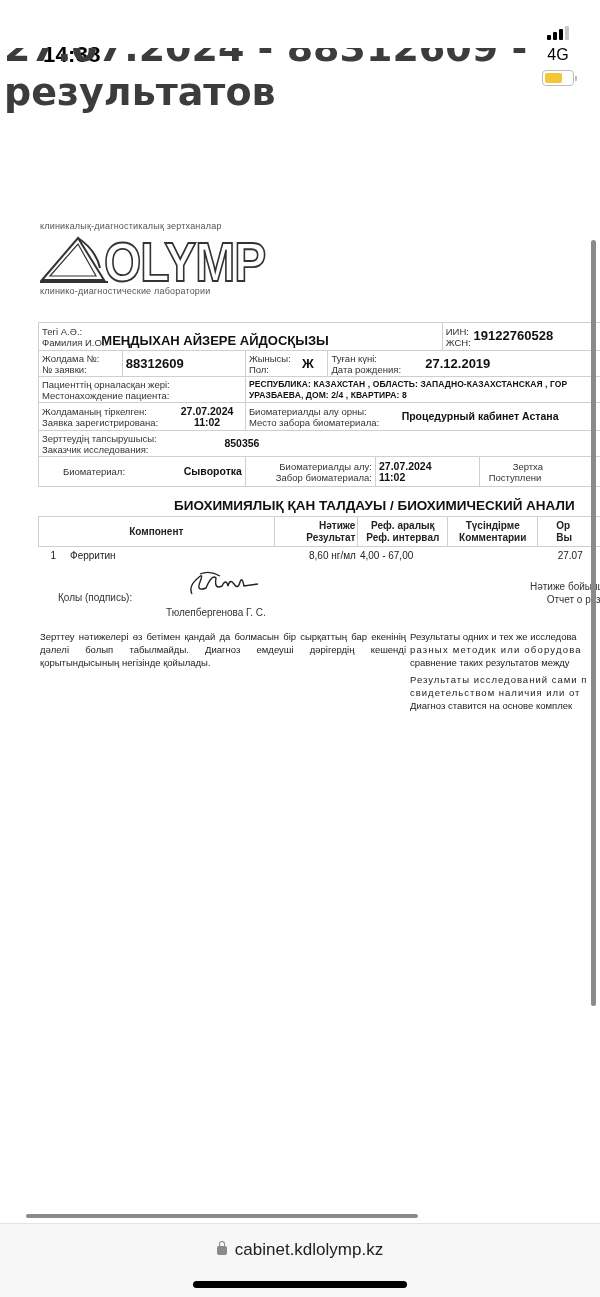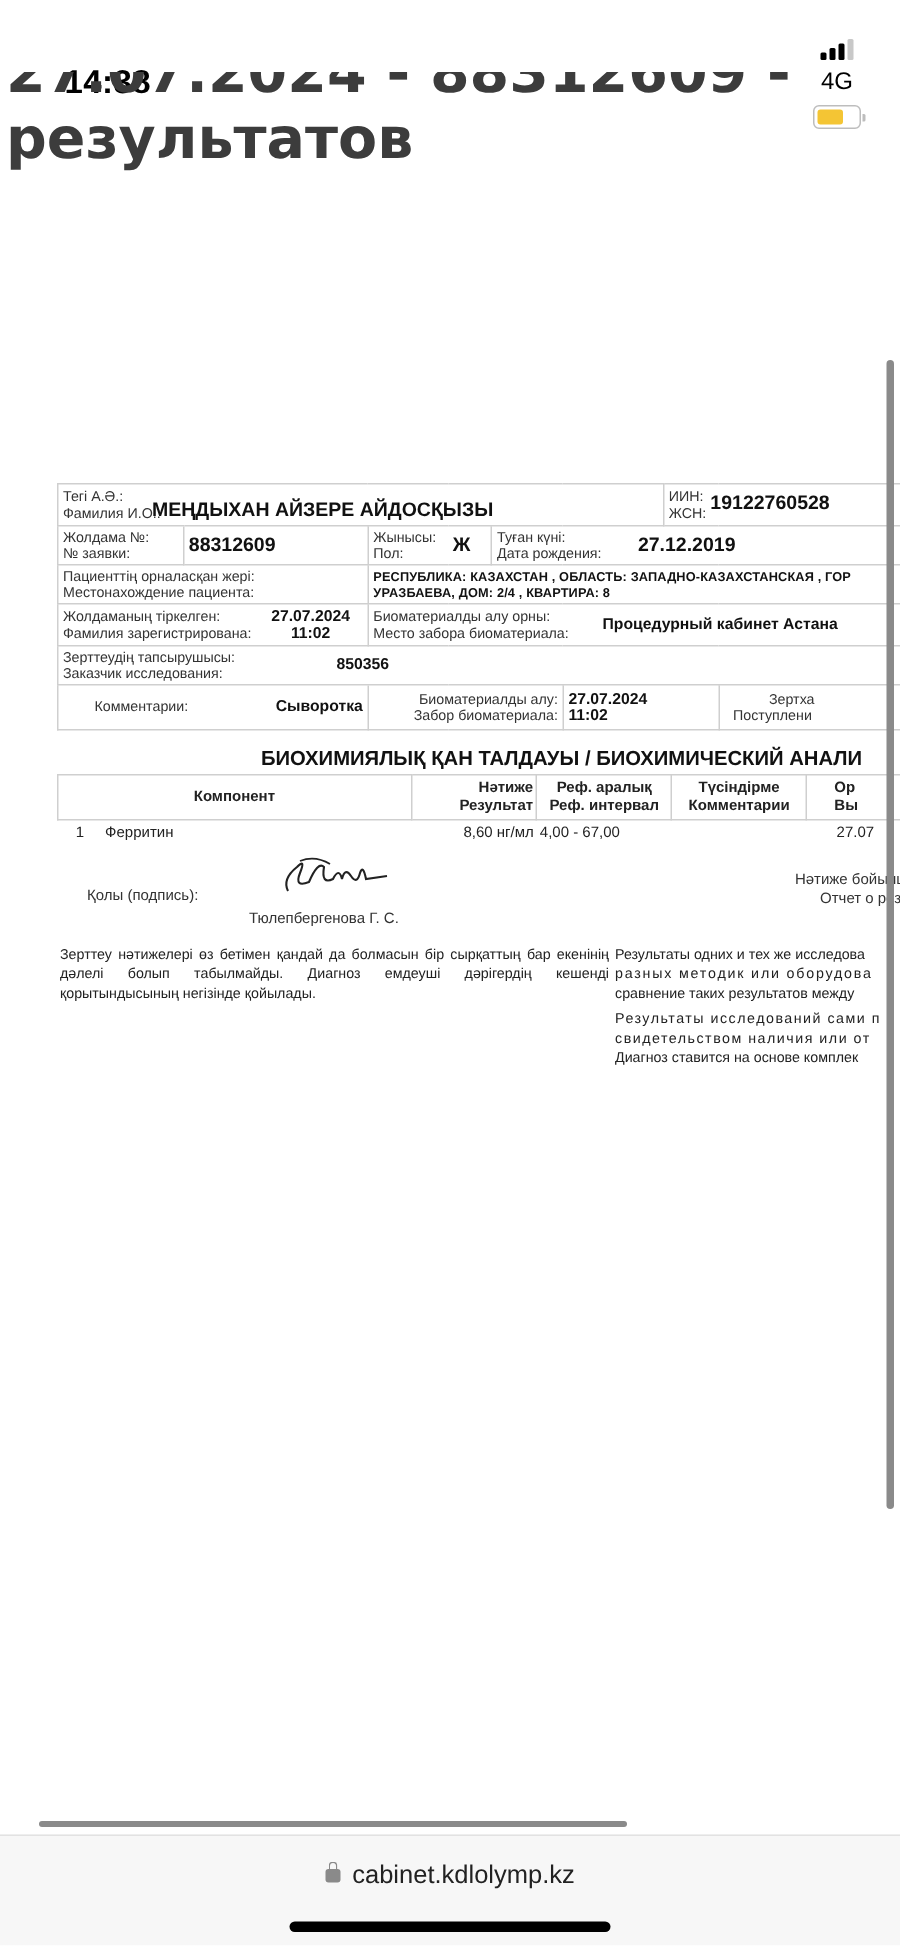--- a/index.html
+++ b/index.html
@@ -86,20 +86,31 @@
       </div>
   </div>
 </div>
 
 <div class="page-title">
   <div class="line1"><span>27.07.2024 - 88312609 -</span></div>
   <div>результатов</div>
 </div>
 
 <div class="doc">
+  <div class="logo">
+    <div class="top-text">клиникалық-диагностикалық зертханалар</div>
+    <svg width="70" height="52" viewBox="0 0 70 52">
+      <path d="M4 48 L40 6 L66 48 Z" fill="none" stroke="#333" stroke-width="2"></path>
+      <path d="M12 44 L40 12 L58 44 Z" fill="none" stroke="#333" stroke-width="1.2"></path>
+      <path d="M40 6 Q58 18 62 36" fill="none" stroke="#333" stroke-width="2"></path>
+      <path d="M2 50 L70 50" stroke="#333" stroke-width="2"></path>
+    </svg>
+    <div class="brand">OLYMP</div>
+    <div class="bottom-text">клинико-диагностические лаборатории</div>
+  </div>
 
   <table class="info">
     <colgroup>
       <col style="width:75px">
         <col style="width:110px">
         <col style="width:54px">
         <col style="width:30px">
         <col style="width:50px">
         <col style="width:70px">
         <col style="width:40px">
@@ -139,38 +150,38 @@
             <div class="lbl">Пациенттің орналасқан жері:</div>
             <div class="lbl">Местонахождение пациента:</div>
           </td>
       <td colspan="6" style="white-space:nowrap">
             <div class="addr">РЕСПУБЛИКА: КАЗАХСТАН , ОБЛАСТЬ: ЗАПАДНО-КАЗАХСТАНСКАЯ , ГОР</div>
             <div class="addr">УРАЗБАЕВА, ДОМ: 2/4 ,  КВАРТИРА: 8</div>
           </td>
     </tr>
     <tr style="height:28px">
       <td colspan="2" style="white-space:nowrap">
-        <span style="display:inline-block;vertical-align:middle;width:136px"><div class="lbl">Жолдаманың тіркелген:</div><div class="lbl">Фамилия зарегистрирована:</div></span>
+        <span style="display:inline-block;vertical-align:middle;width:136px"><div class="lbl">Жолдаманың тіркелген:</div><div class="lbl">Заявка зарегистрирована:</div></span>
         <span style="display:inline-block;vertical-align:middle;text-align:center"><div class="mid">27.07.2024</div><div class="mid">11:02</div></span>
       </td>
       <td colspan="6" style="white-space:nowrap">
         <span style="display:inline-block;vertical-align:middle;width:150px"><div class="lbl">Биоматериалды алу орны:</div><div class="lbl">Место забора биоматериала:</div></span>
         <span class="mid">Процедурный кабинет Астана</span>
       </td>
     </tr>
     <tr style="height:26px">
       <td colspan="2" style="border-right:none">
             <div class="lbl">Зерттеудің тапсырушысы:</div>
             <div class="lbl">Заказчик исследования:</div>
           </td>
       <td colspan="6" style="border-left:none"><span class="mid" style="position:relative;left:-24px">850356</span></td>
     </tr>
     <tr style="height:30px">
       <td colspan="2" style="white-space:nowrap;padding-left:24px">
-        <span class="lbl" style="display:inline-block;width:118px">Комментарии:</span>
+        <span class="lbl" style="display:inline-block;width:118px">Биоматериал:</span>
         <span class="mid">Сыворотка</span>
       </td>
       <td colspan="3" class="right" style="white-space:nowrap">
         <div class="lbl">Биоматериалды алу:</div>
         <div class="lbl">Забор биоматериала:</div>
       </td>
       <td colspan="2" class="center">
             <div class="mid">27.07.2024</div>
             <div class="mid">11:02</div>
           </td>

